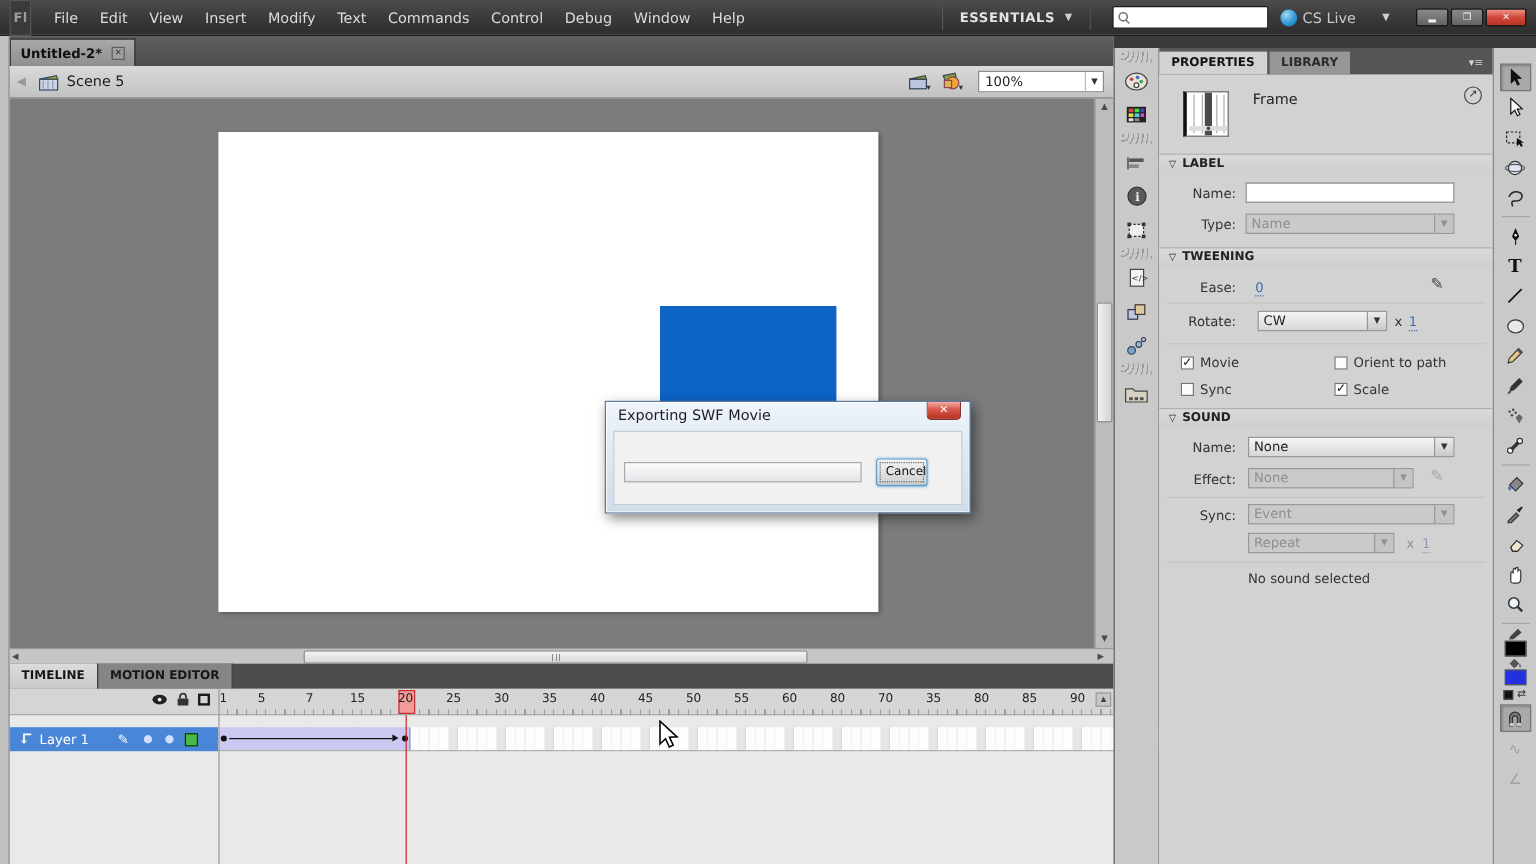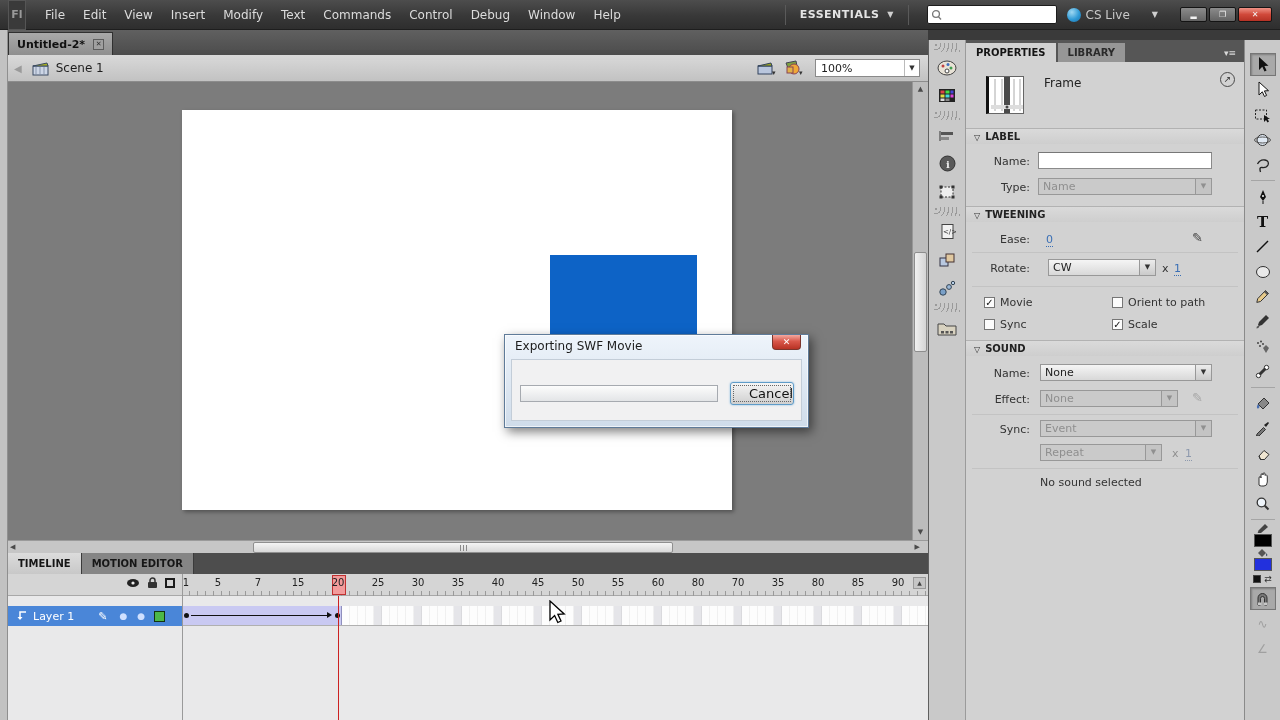--- a/index.html
+++ b/index.html
@@ -78,22 +78,22 @@
   .dlg-title { position:absolute; left:0; top:0; right:0; height:22px; display:flex; align-items:center;
     font-size:12px; color:#1c1c1c; padding-left:10px; }
   .dlg-close { position:absolute; right:7px; top:0; width:29px; height:15px; border:1px solid #7c352c;
     border-top:none; border-radius:0 0 4px 4px; background:linear-gradient(#f4a9a0,#d9574a 45%,#b83224);
     color:#fff; font-size:9px; font-weight:bold; text-align:center; line-height:14px; }
   .dlg-body { position:absolute; left:6px; right:6px; top:24px; bottom:6px; background:#f1f1f2;
     border:1px solid #c3cdd8; }
   .progress { position:absolute; left:8px; top:25px; width:198px; height:17px; border:1px solid #a6aab0;
     background:linear-gradient(#fcfcfc,#e3e5e7); }
   .progress .fill { height:100%; background:linear-gradient(#9fd89f,#4cae4c); width:0; }
-  .cancel-btn { position:absolute; left:218px; top:22px; width:64px; height:23px; border:1px solid #5e9bc8;
-    border-radius:3px; background:linear-gradient(#f5f5f5,#e4e4e4 45%,#cfcfcf); font-size:13px; color:#111;
+  .cancel-btn { position:absolute; left:218px; top:22px; width:43px; height:23px; border:1px solid #5e9bc8;
+    border-radius:3px; background:linear-gradient(#f5f5f5,#e4e4e4 45%,#cfcfcf); font-size:10px; color:#111;
     text-align:right; line-height:21px; outline:1px dotted #666; outline-offset:-4px;
     box-shadow:0 0 2px #7fb5dd; }
 
   
   .timeline { position:absolute; left:0; top:553px; width:928px; height:167px; background:#e9e9ea; }
   .tl-tabs { position:absolute; left:0; top:0; width:928px; height:21px; background:#4d4d4d; display:flex; padding-left:8px; }
   .tl-tab { height:21px; padding:0 10px; font-size:10px; font-weight:bold; color:#161616; line-height:21px;
     background:#858585; border-right:1px solid #3b3b3b; }
   .tl-tab.active { background:linear-gradient(#dcdcdc,#c8c8c8); }
   .tl-header { position:absolute; left:0; top:21px; width:928px; height:22px; background:#d5d5d5; border-bottom:1px solid #a8a8a8; }
@@ -230,21 +230,21 @@
 
   <div class="editbar">
     <span class="back-arrow">◀</span>
     <svg width="18" height="15">
       <rect x="1" y="5" width="15" height="9" fill="#cdd6e6" stroke="#3a4a63"></rect>
       <path d="M1 5 L15 2 L16 5 Z" fill="#a8b020" stroke="#3a4a63"></path>
       <line x1="4" y1="6" x2="4" y2="13" stroke="#8a97ad"></line>
         <line x1="8" y1="6" x2="8" y2="13" stroke="#8a97ad"></line>
         <line x1="12" y1="6" x2="12" y2="13" stroke="#8a97ad"></line>
     </svg>
-    <span class="scene-label">Scene 1</span>
+    <span class="scene-label">Scene 5</span>
     <div class="eb-right">
       <svg width="20" height="16">
         <rect x="1" y="6" width="14" height="8" fill="#b9c6dd" stroke="#33435c"></rect>
           <path d="M1 6 L14 3 L15 6 Z" fill="#9aa31e" stroke="#33435c"></path>
         <text x="15" y="15" font-size="7" fill="#333">▾</text>
       </svg>
       <svg width="22" height="16" style="margin-left:6px">
         <path d="M3 3 L13 1 L14 6 L5 8 Z" fill="#7ea040" stroke="#445"></path>
         <circle cx="11" cy="9" r="5" fill="#f0a838" stroke="#845"></circle>
         <rect x="4" y="7" width="6" height="6" fill="#e0b24a" stroke="#845"></rect>

